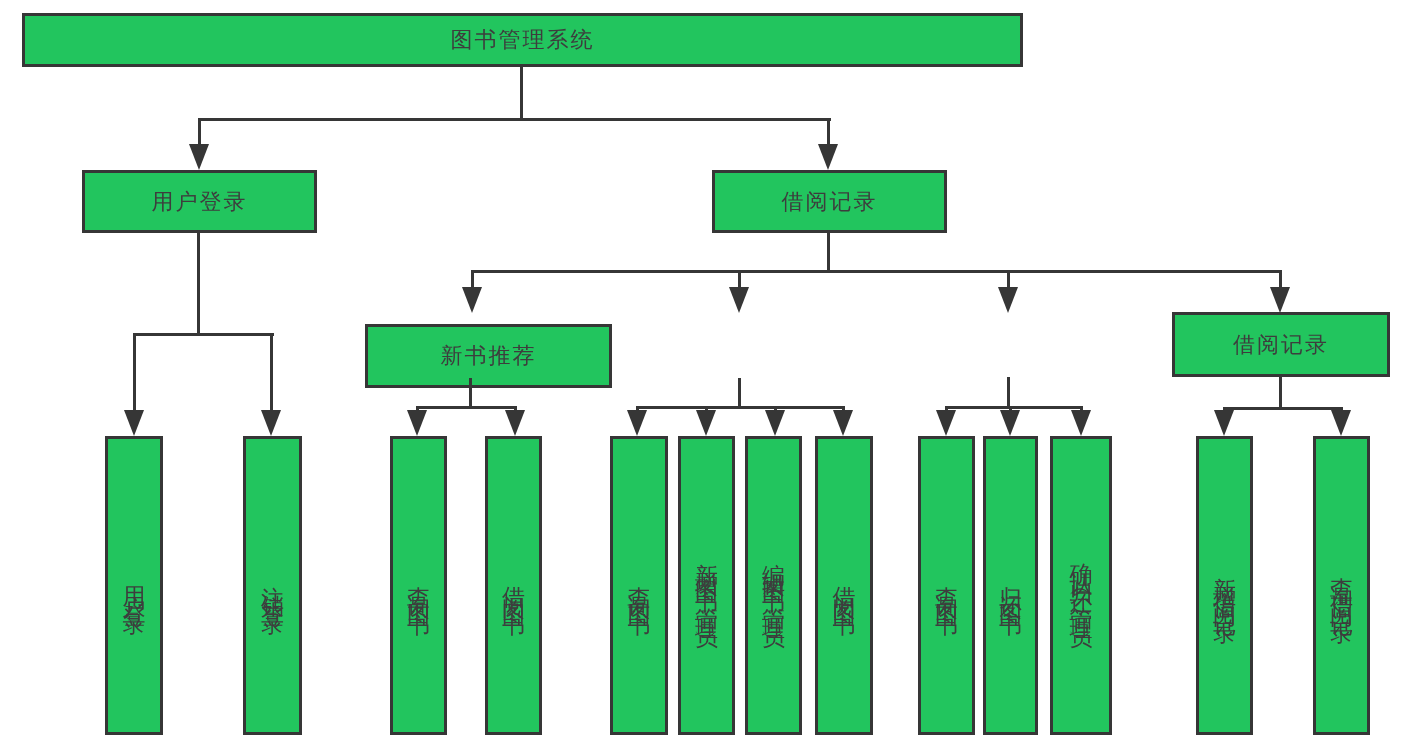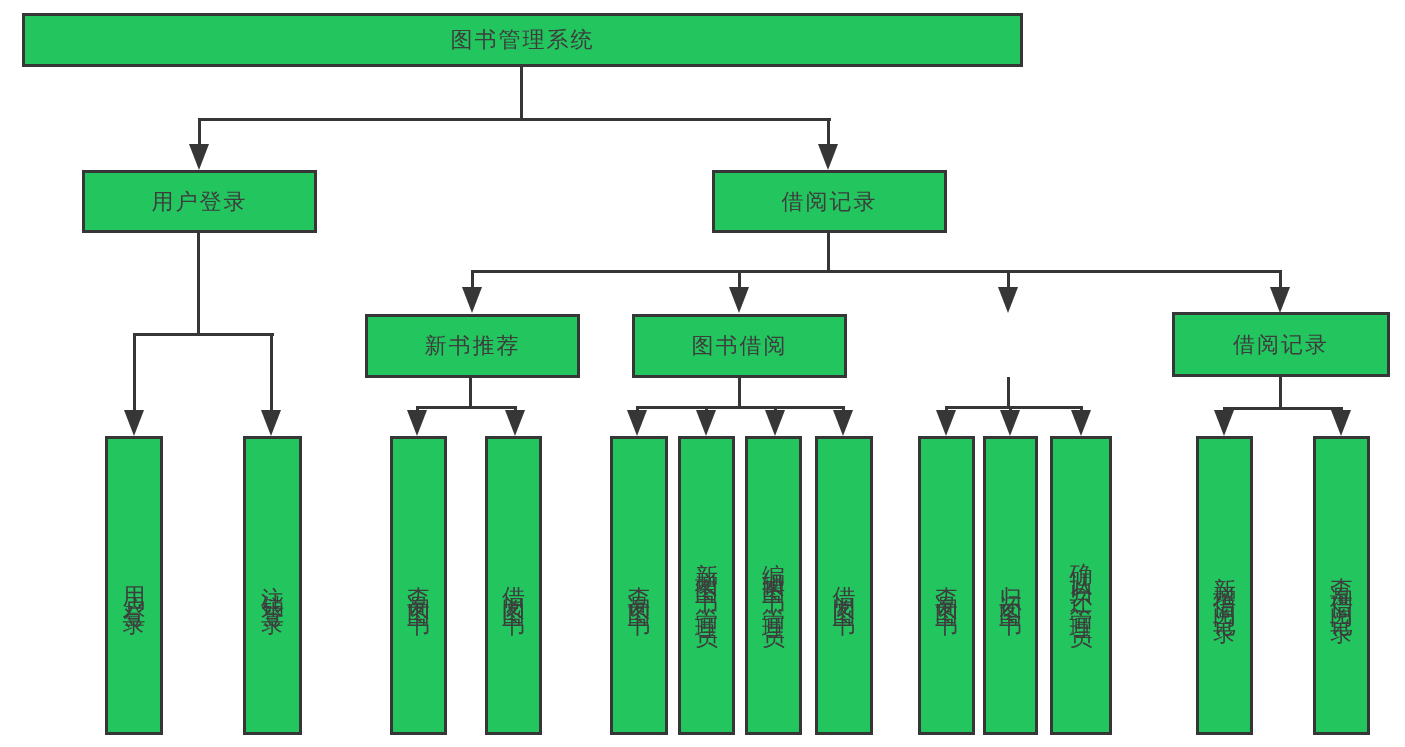--- a/index.html
+++ b/index.html
@@ -58,25 +58,22 @@
     <span class="lbl">图书管理系统</span>
   </div>
 
   <div class="box" style="left:82px;top:170px;width:235px;height:63px">
     <span class="lbl">用户登录</span>
   </div>
   <div class="box" style="left:712px;top:170px;width:235px;height:63px">
     <span class="lbl">借阅记录</span>
   </div>
 
-  <div class="box" style="left:365px;top:314px;width:215px;height:64px">
+  <div class="box" style="left:365px;top:324px;width:247px;height:64px">
     <span class="lbl">新书推荐</span>
-  </div>
-  <div class="box" style="left:632px;top:314px;width:215px;height:64px">
-    <span class="lbl">图书借阅</span>
   </div>
   <div class="box" style="left:1172px;top:312px;width:218px;height:65px">
     <span class="lbl">借阅记录</span>
   </div>
 
   <div class="box leaf" style="left:105px;top:436px;width:58px;height:299px">
     <span class="lbl">用户登录</span>
   </div>
   <div class="box leaf" style="left:243px;top:436px;width:59px;height:299px">
     <span class="lbl">注销登录</span>

